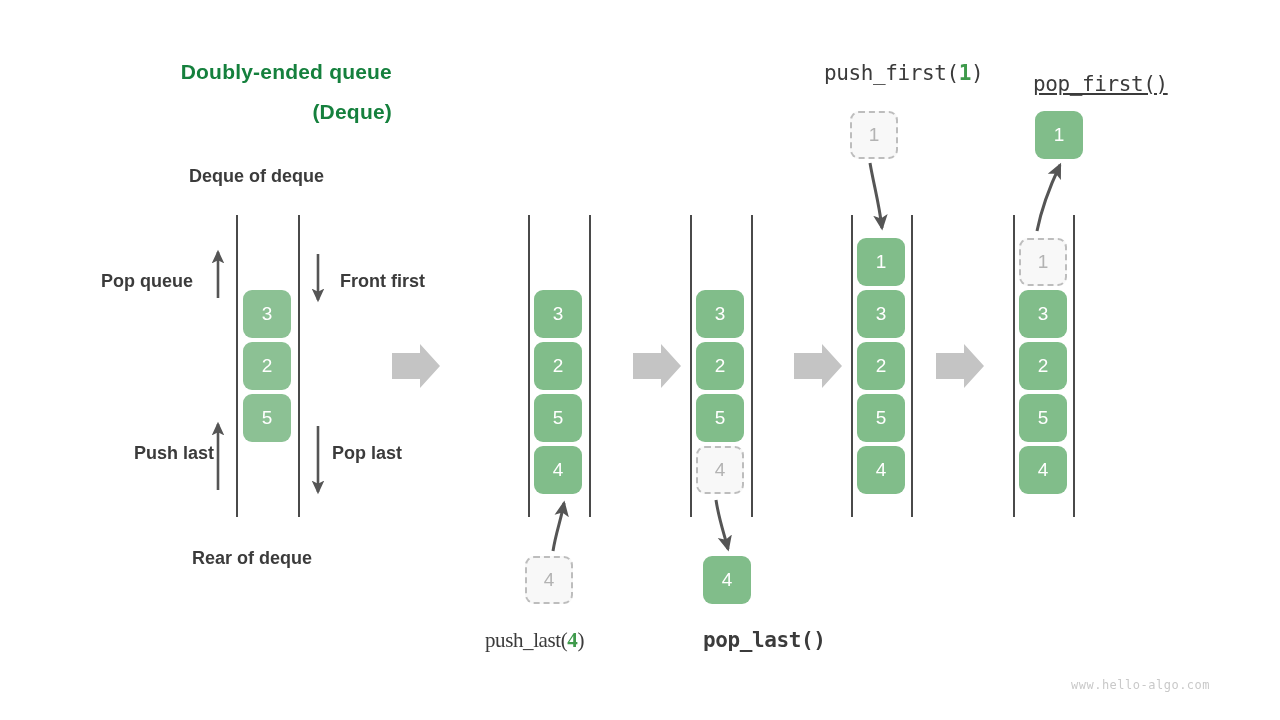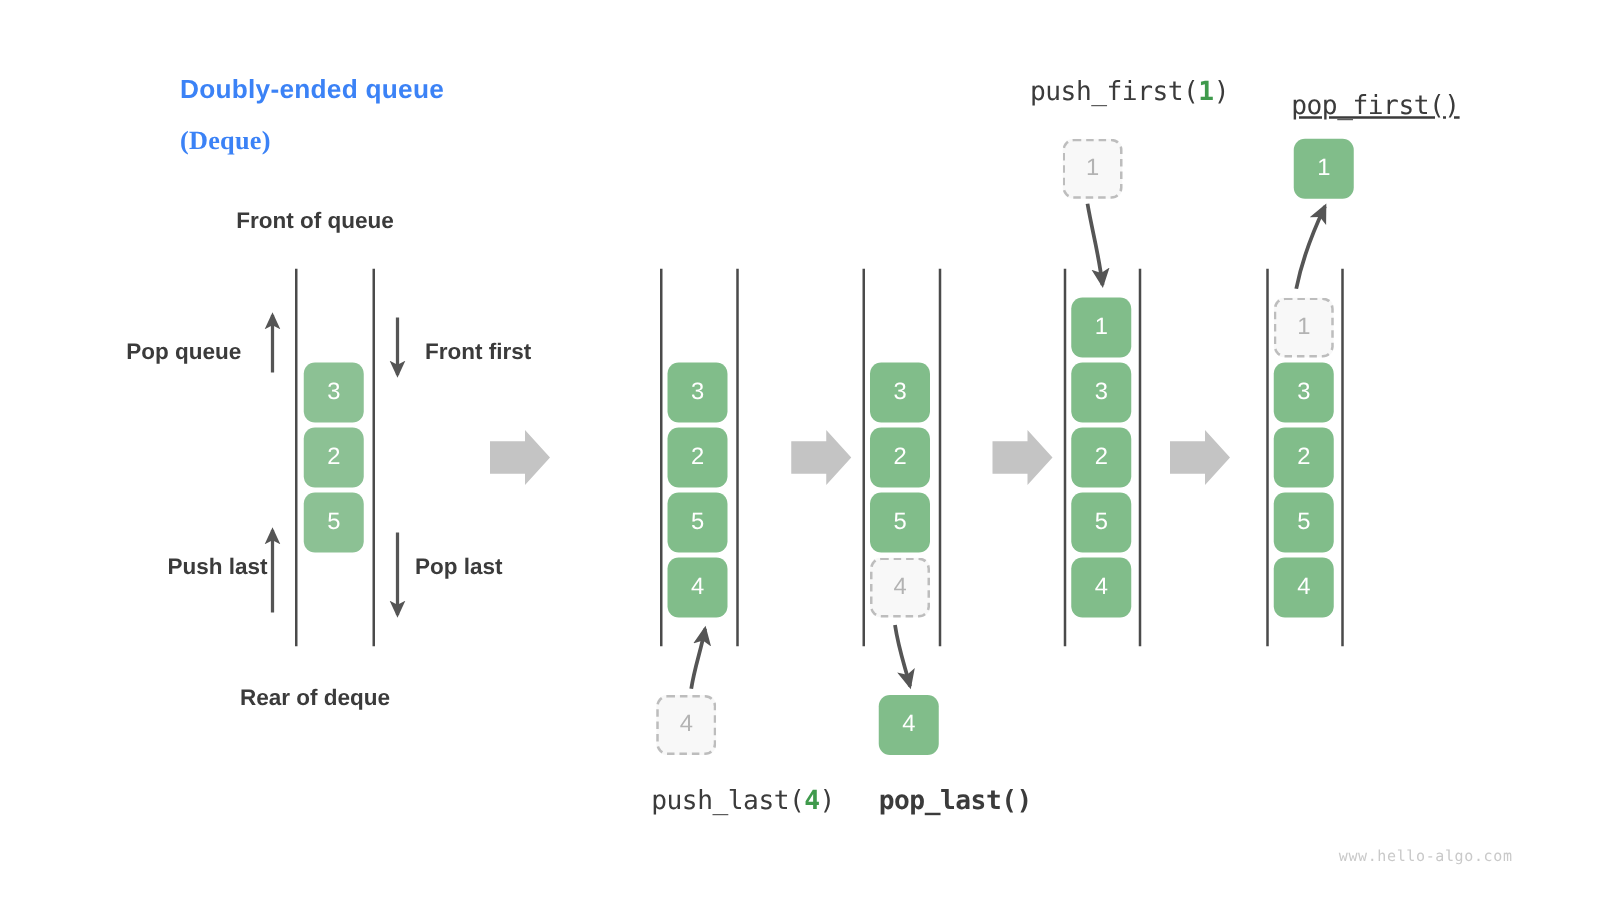--- a/index.html
+++ b/index.html
@@ -12,24 +12,24 @@
     width: 1280px;
     height: 720px;
     background: #ffffff;
     overflow: hidden;
     font-family: "Liberation Sans", sans-serif;
   }
 
   
   .title {
     position: absolute;
-    color: #3b82f6;
+    color: #15803d;
     font-weight: bold;
     font-size: 21px;
-    text-align: left;
+    text-align: right;
     white-space: nowrap;
     letter-spacing: 0.2px;
   }
   .lbl-bold {
     position: absolute;
     color: #3b3b3b;
     font-weight: bold;
     font-size: 18px;
     white-space: nowrap;
   }
@@ -94,23 +94,23 @@
     height: 720px;
     pointer-events: none;
   }
 </style>
 </head>
 <body>
 
 <div id="canvas">
 
   <div class="title" style="left:144px; top:60px; width:248px;">Doubly-ended queue</div>
-  <div class="title" style="left:144px; top:100px; width:248px;font-family:Liberation Serif, serif;">(Deque)</div>
-
-  <div class="lbl-bold" style="left:189px; top:166px;">Front of queue</div>
+  <div class="title" style="left:144px; top:100px; width:248px;">(Deque)</div>
+
+  <div class="lbl-bold" style="left:189px; top:166px;">Deque of deque</div>
   <div class="lbl-bold" style="left:192px; top:548px;text-align:right;">Rear of deque</div>
 
   <div class="rail" style="left:236px; top:215px; height:302px;"></div>
   <div class="rail" style="left:298px; top:215px; height:302px;"></div>
 
   <div class="node translucent" style="left:243px; top:290px;">3</div>
   <div class="node translucent" style="left:243px; top:342px;">2</div>
   <div class="node translucent" style="left:243px; top:394px;">5</div>
 
   <div class="lbl-bold" style="left:101px; top:271px;">Pop queue</div>
@@ -120,21 +120,21 @@
 
   <div class="rail" style="left:528px; top:215px; height:302px;"></div>
   <div class="rail" style="left:589px; top:215px; height:302px;"></div>
 
   <div class="node solid" style="left:534px; top:290px;">3</div>
   <div class="node solid" style="left:534px; top:342px;">2</div>
   <div class="node solid" style="left:534px; top:394px;">5</div>
   <div class="node solid" style="left:534px; top:446px;">4</div>
   <div class="node ghost" style="left:525px; top:556px;">4</div>
 
-  <div class="mono-lbl" style="left:521px; top:628px;">
+  <div class="mono-lbl" style="left:485px; top:628px;font-family:Liberation Serif, serif;">
     <span>push_last(</span><span class="arg">4</span><span>)</span>
   </div>
 
   <div class="rail" style="left:690px; top:215px; height:302px;"></div>
   <div class="rail" style="left:751px; top:215px; height:302px;"></div>
 
   <div class="node solid" style="left:696px; top:290px;">3</div>
   <div class="node solid" style="left:696px; top:342px;">2</div>
   <div class="node solid" style="left:696px; top:394px;">5</div>
   <div class="node ghost" style="left:696px; top:446px;">4</div>

